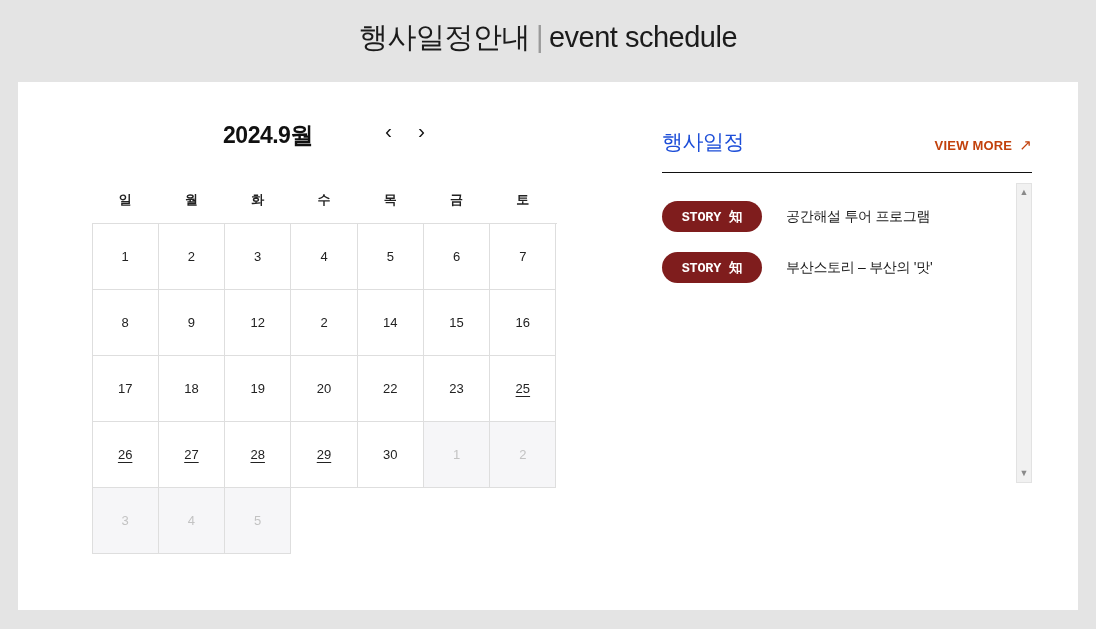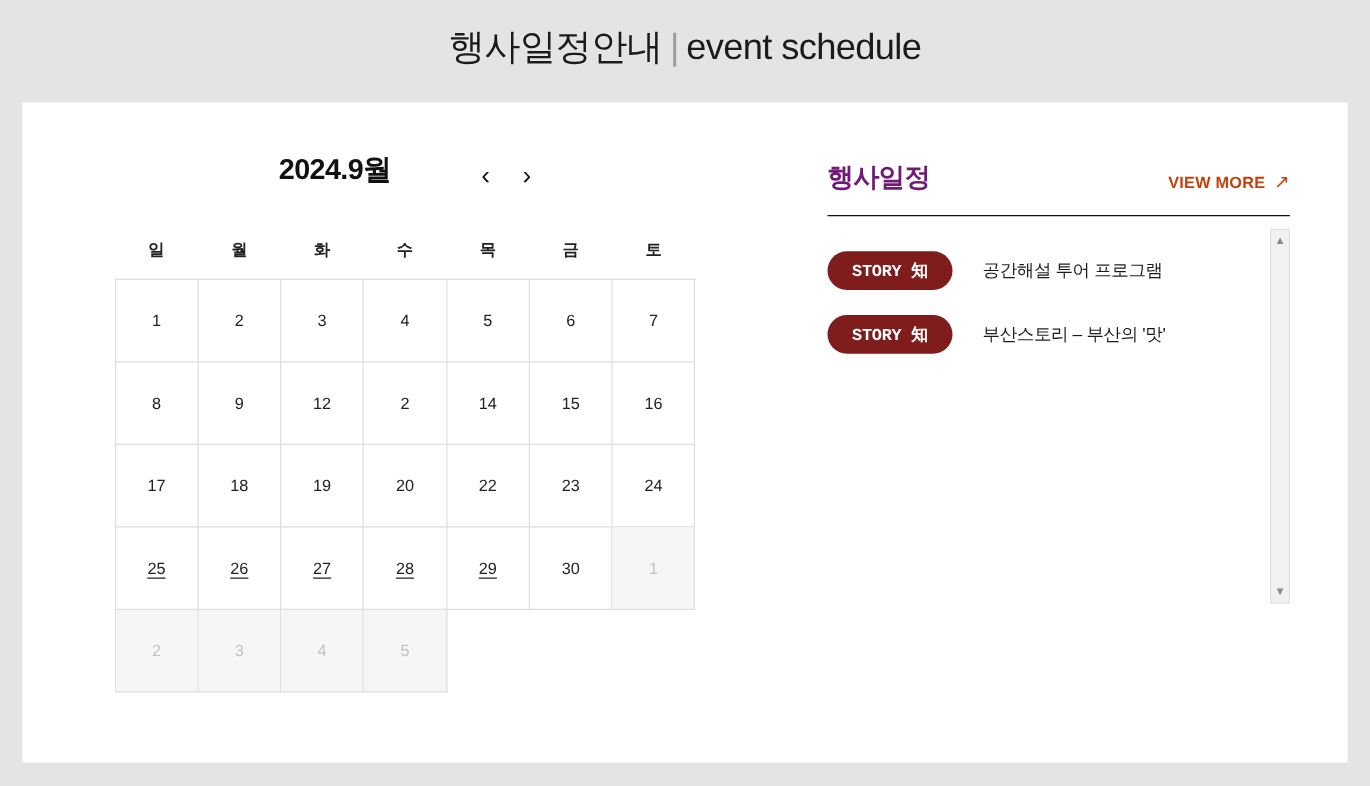--- a/index.html
+++ b/index.html
@@ -42,21 +42,21 @@
     box-sizing: border-box;
     height: 100%;
   }
   
   .calendar {
     width: 520px;
     padding-top: 8px;
   }
   .cal-head {
     display: flex;
-    align-items: flex-end;
+    align-items: flex-start;
     justify-content: center;
     gap: 72px;
     margin-bottom: 40px;
   }
   .cal-month {
     font-size: 23px;
     font-weight: bold;
     color: #111;
     letter-spacing: -0.5px;
   }
@@ -121,22 +121,22 @@
   }
   .events-head {
     display: flex;
     align-items: flex-end;
     justify-content: space-between;
     border-bottom: 1px solid #111;
     padding-bottom: 16px;
   }
   .events-title {
     font-size: 21px;
-    font-weight: bold;
-    color: #701a75;
+    font-weight: normal;
+    color: #1d4ed8;
     letter-spacing: -0.5px;
   }
   .view-more {
     font-size: 13px;
     font-weight: bold;
     color: #c2410c;
     letter-spacing: 0.2px;
     display: flex;
     align-items: center;
     gap: 7px;
@@ -284,23 +284,20 @@
           </div>
           <div class="cal-cell">
             <span>20</span>
           </div>
           <div class="cal-cell">
             <span>22</span>
           </div>
           <div class="cal-cell">
             <span>23</span>
           </div>
-          <div class="cal-cell">
-            <span>24</span>
-          </div>
           <div class="cal-cell marked">
             <span>25</span>
           </div>
           <div class="cal-cell marked">
             <span>26</span>
           </div>
           <div class="cal-cell marked">
             <span>27</span>
           </div>
           <div class="cal-cell marked">

